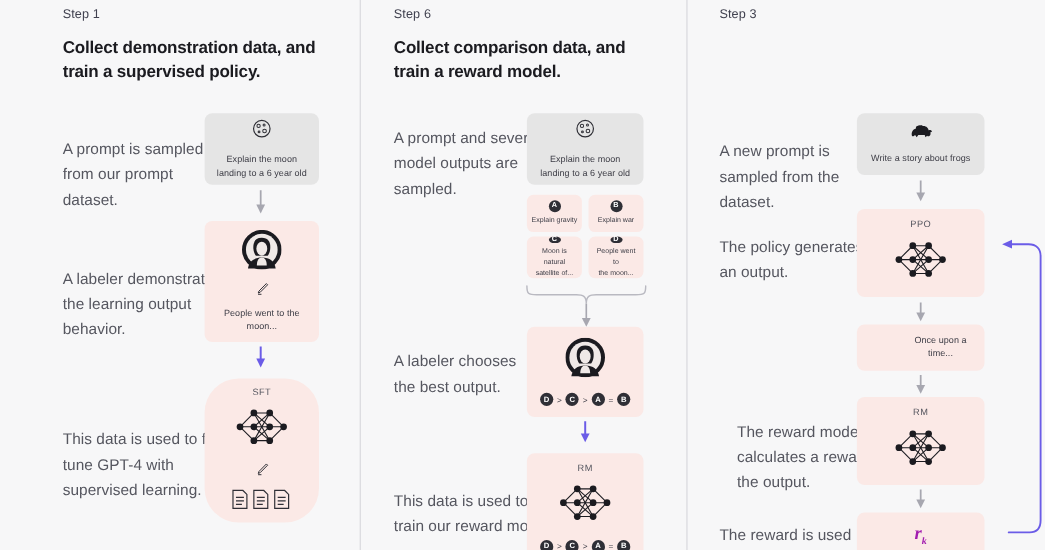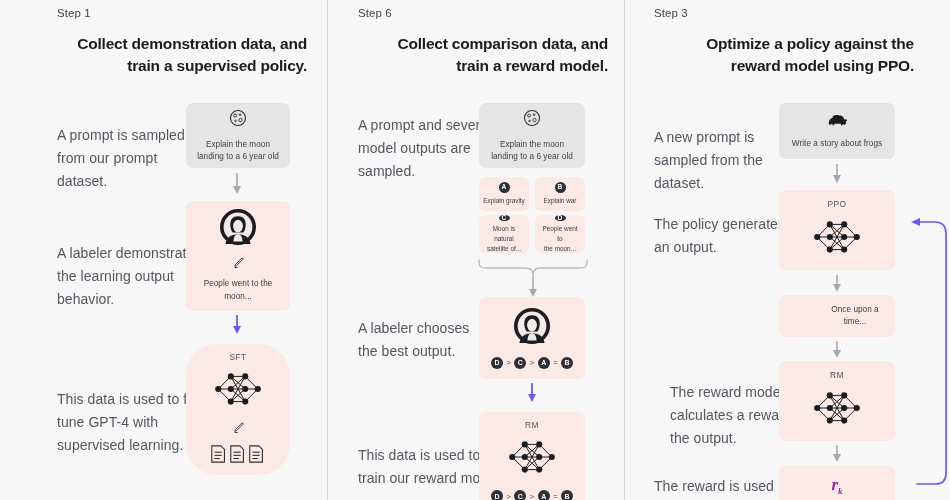--- a/index.html
+++ b/index.html
@@ -18,21 +18,21 @@
   .col { position: absolute; top: 0; height: 500px; }
   #col1 { left: 0; width: 327px; }
   #col2 { left: 328px; width: 296px; }
   #col3 { left: 625px; width: 325px; }
 
   .step-label {
     position: absolute; font-size: 11.5px; color: #40414f; letter-spacing: .1px;
   }
   .step-title {
     position: absolute; font-size: 15.5px; font-weight: bold; color: #1b1b20;
-    line-height: 1.42; letter-spacing: -.2px; text-align: right;
+    line-height: 1.42; letter-spacing: -.2px;
   }
 
   .desc {
     position: absolute; font-size: 14px; color: #55565f; line-height: 1.63;
     letter-spacing: .05px;
   }
 
   .card {
     position: absolute; border-radius: 7px; background: #fbe9e6;
     display: flex; flex-direction: column; align-items: center;
@@ -333,22 +333,20 @@
         <span>&gt;</span>
         <span class="badge">A</span>
         <span>=</span>
         <span class="badge">B</span>
       </div>
     </div>
   </div>
 
   <div class="col" id="col3">
     <div class="step-label" style="left:29px; top:7px;">Step 3</div>
-    <div class="step-title" style="left:29px; top:33px; width:260px; white-space:pre-line;">Optimize a policy against the
-reward model using PPO.</div>
 
     <div class="desc" style="left:29px; top:126px; width:145px; white-space:pre-line;">A new prompt is
 sampled from the
 dataset.</div>
     <div class="desc" style="left:29px; top:213px; width:145px; white-space:pre-line;">The policy generates
 an output.</div>
     <div class="desc" style="left:29px; top:381px; width:150px; white-space:pre-line;margin-left:16px;">The reward model
 calculates a reward for
 the output.</div>
     <div class="desc" style="left:29px; top:475px; width:150px; white-space:pre-line;">The reward is used

